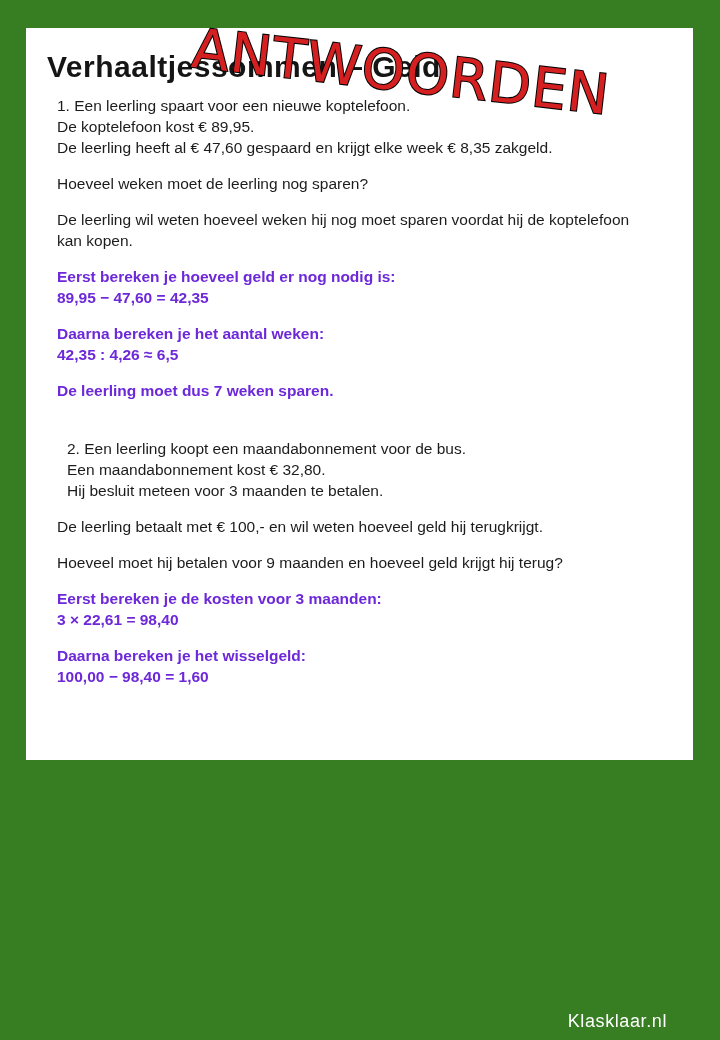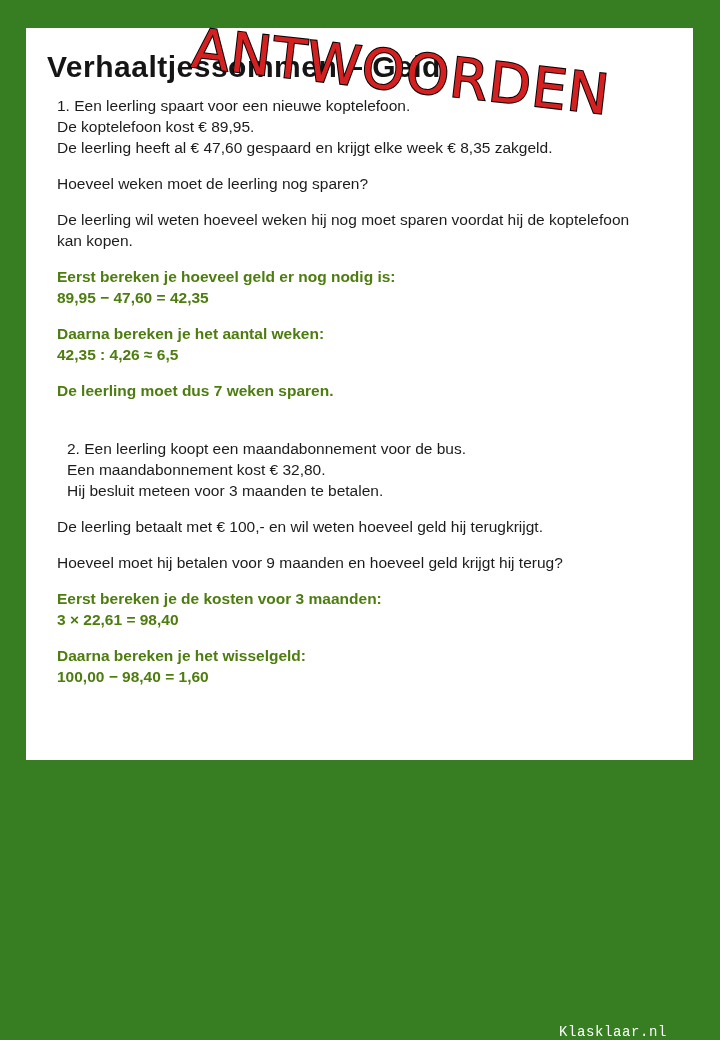--- a/index.html
+++ b/index.html
@@ -55,34 +55,34 @@
   }
   .para {
     font-size: 15.5px;
     line-height: 21px;
     color: #1c1c1c;
     margin: 0 0 15px 0;
     white-space: pre-line;
   }
   .para.bold {
     font-weight: bold;
-    color: #4d7c0f;
+    color: #6d28d9;
   }
   .para.section-start {
     margin-top: 37px;
     margin-left: 10px;
   }
   .footer-brand {
     position: absolute;
     right: 53px;
-    bottom: 0;
-    font-size: 14px;
+    bottom: 8px;
+    font-size: 18px;
     letter-spacing: 0.6px;
     color: #ffffff;
-    font-family: Liberation Mono, monospace;
+    font-family: Liberation Sans, sans-serif;
   }
 </style>
 </head>
 <body>
 
 <div class="frame">
 
   <div class="page">
     <h1 class="page-title">Verhaaltjessommen – Geld</h1>
 

